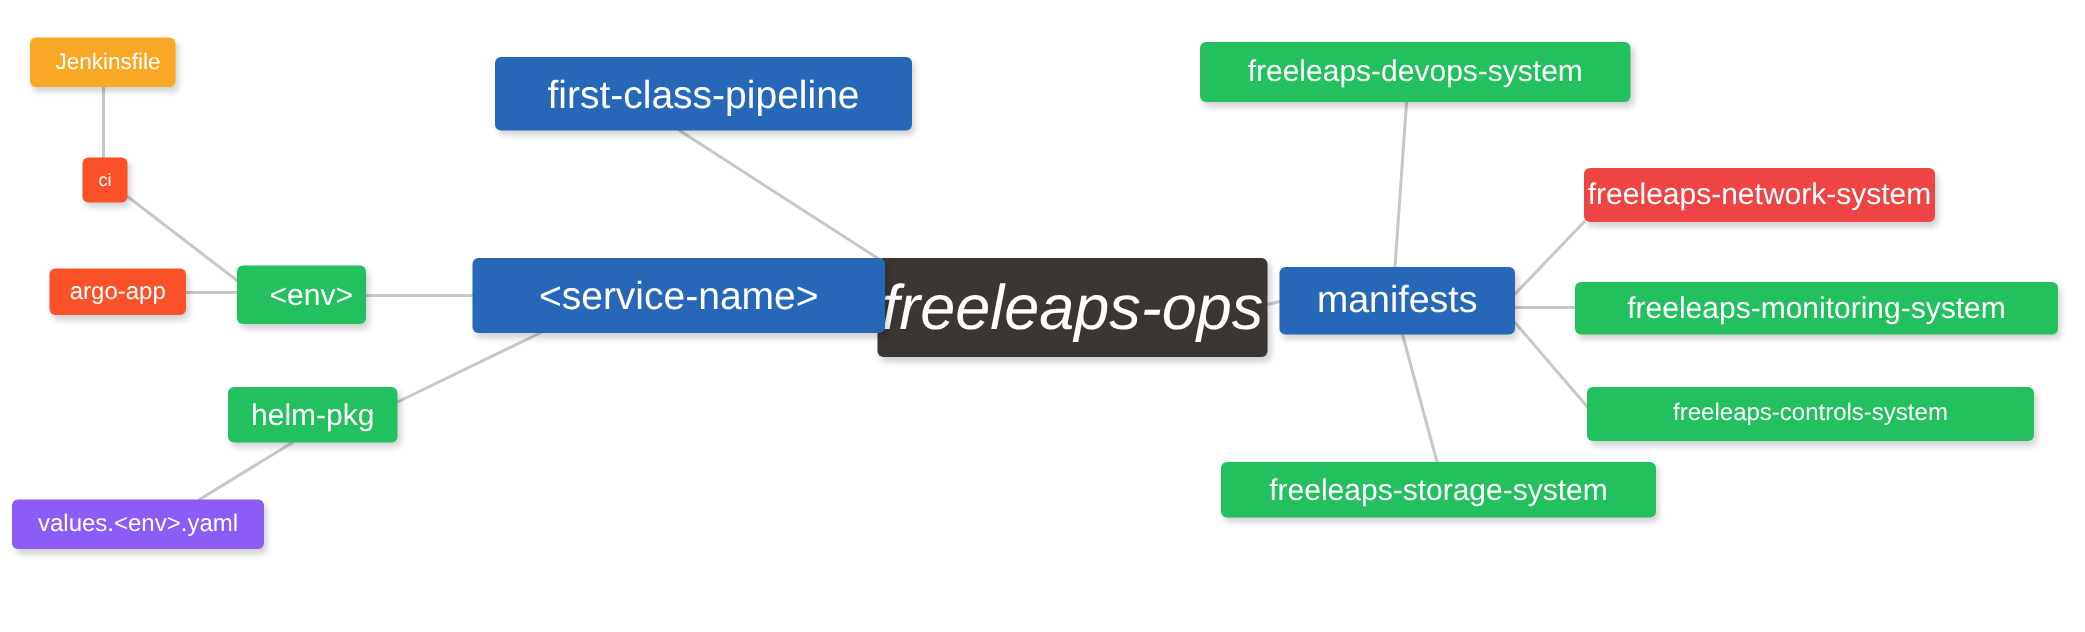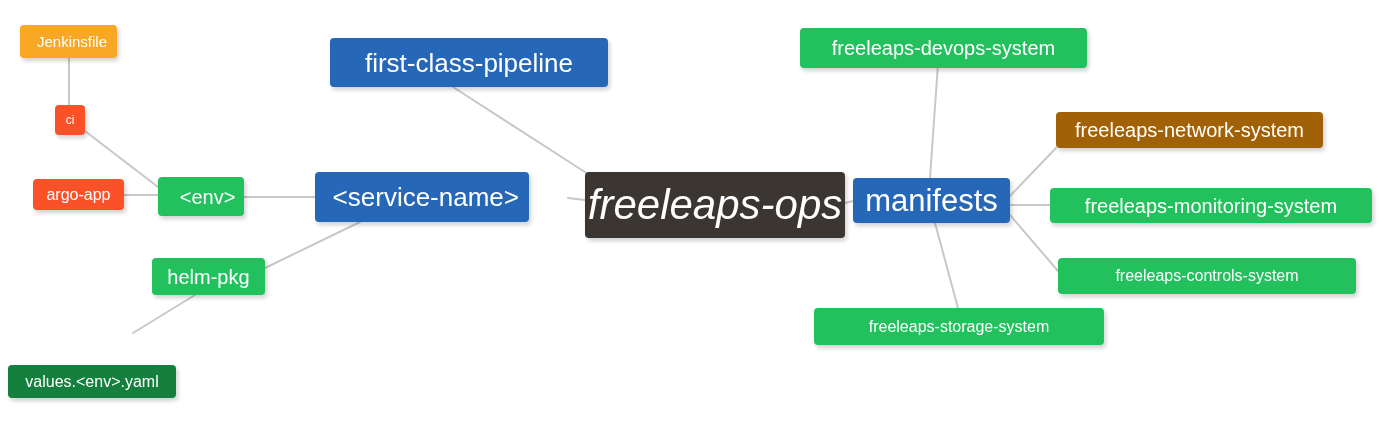--- a/index.html
+++ b/index.html
@@ -63,53 +63,53 @@
       <path d="M 1010 215 L 1058 271" stroke="#c8c8c8" stroke-width="2" fill="none" stroke-linecap="round"></path>
       <path d="M 935 223 L 958 308" stroke="#c8c8c8" stroke-width="2" fill="none" stroke-linecap="round"></path>
     </svg>
   <div id="node-layer">
       <div class="node" style="left: 585px; top: 172px; width: 260px; height: 66px; background: rgb(59, 54, 50); font-size: 42px; font-style: italic;">
         <span class="node-label">freeleaps-ops</span>
       </div>
       <div class="node" style="left: 314px; top: 38px; width: 278px; height: 49px; background: rgb(39, 103, 184); font-size: 26px; margin-left: 16px;">
         <span class="node-label">first-class-pipeline</span>
       </div>
-      <div class="node" style="left: 315px; top: 172px; width: 214px; height: 50px; background: rgb(39, 103, 184); font-size: 26px; justify-content: flex-end;">
+      <div class="node" style="left: 315px; top: 172px; width: 275px; height: 50px; background: rgb(39, 103, 184); font-size: 26px;">
         <span class="node-label">&lt;service-name&gt;</span>
       </div>
-      <div class="node" style="left: 853px; top: 178px; width: 157px; height: 45px; background: rgb(39, 103, 184); font-size: 31px;">
+      <div class="node" style="left: 853px; top: 178px; width: 157px; height: 45px; background: rgb(39, 103, 184); font-size: 25px;">
         <span class="node-label">manifests</span>
       </div>
       <div class="node" style="left: 158px; top: 177px; width: 86px; height: 39px; background: rgb(34, 193, 94); font-size: 20px; padding-left: 23px;">
         <span class="node-label">&lt;env&gt;</span>
       </div>
       <div class="node" style="left: 152px; top: 258px; width: 113px; height: 37px; background: rgb(34, 193, 94); font-size: 20px;">
         <span class="node-label">helm-pkg</span>
       </div>
       <div class="node" style="left: 55px; top: 105px; width: 30px; height: 30px; background: rgb(250, 81, 41); font-size: 12px;">
         <span class="node-label">ci</span>
       </div>
       <div class="node" style="left: 33px; top: 179px; width: 91px; height: 31px; background: rgb(250, 81, 41); font-size: 16px;">
         <span class="node-label">argo-app</span>
       </div>
-      <div class="node" style="left: 8px; top: 333px; width: 168px; height: 33px; background: #15803d; font-size: 16px; margin-top: 32px;">
+      <div class="node" style="left: 8px; top: 333px; width: 168px; height: 33px; background: #8b5cf6; font-size: 16px;">
         <span class="node-label">values.&lt;env&gt;.yaml</span>
       </div>
       <div class="node" style="left: 20px; top: 25px; width: 97px; height: 33px; background: rgb(249, 168, 38); font-size: 15px; justify-content: flex-end;">
         <span class="node-label">Jenkinsfile</span>
       </div>
       <div class="node" style="left: 800px; top: 28px; width: 287px; height: 40px; background: rgb(34, 193, 94); font-size: 20px;">
         <span class="node-label">freeleaps-devops-system</span>
       </div>
-      <div class="node" style="left: 1056px; top: 112px; width: 267px; height: 36px; background: #a16207; font-size: 20px;">
+      <div class="node" style="left: 1056px; top: 112px; width: 234px; height: 36px; background: #ef4444; font-size: 20px;">
         <span class="node-label">freeleaps-network-system</span>
       </div>
       <div class="node" style="left: 1050px; top: 188px; width: 322px; height: 35px; background: rgb(34, 193, 94); font-size: 20px;">
         <span class="node-label">freeleaps-monitoring-system</span>
       </div>
       <div class="node" style="left: 1058px; top: 258px; width: 298px; height: 36px; background: rgb(34, 193, 94); font-size: 16px; justify-content: center;">
         <span class="node-label">freeleaps-controls-system</span>
       </div>
-      <div class="node" style="left: 814px; top: 308px; width: 290px; height: 37px; background: rgb(34, 193, 94); font-size: 16px;">
+      <div class="node" style="left: 814px; top: 308px; width: 290px; height: 37px; background: rgb(34, 193, 94); font-size: 20px;">
         <span class="node-label">freeleaps-storage-system</span>
       </div>
     </div>
 </div>
 
 </body></html>

